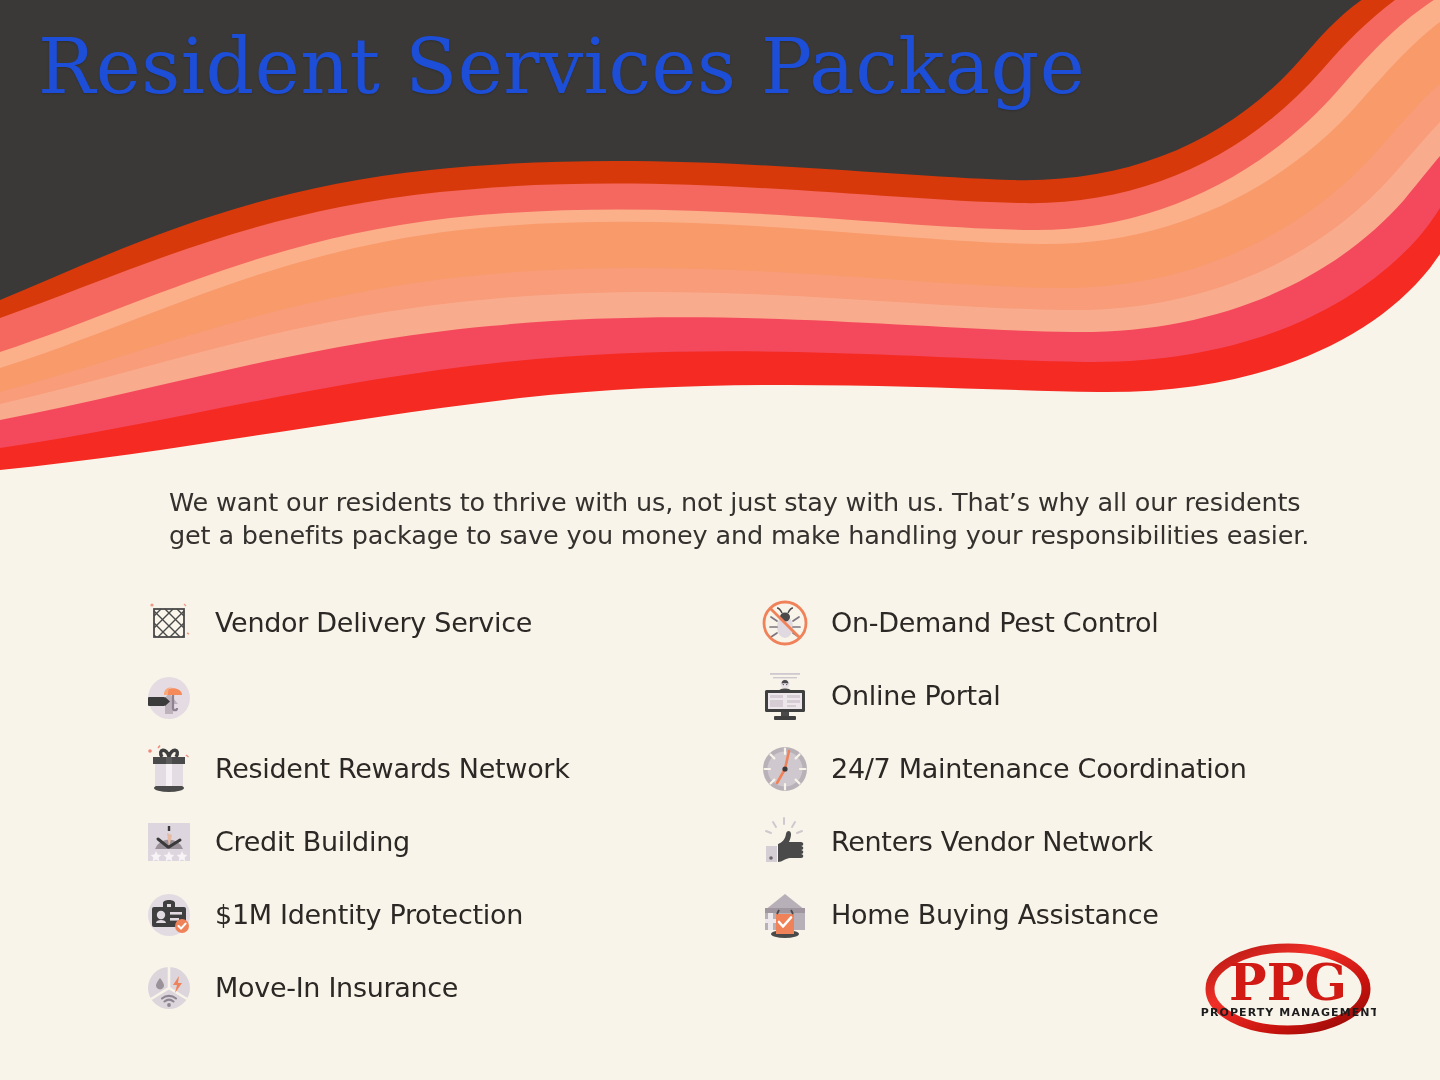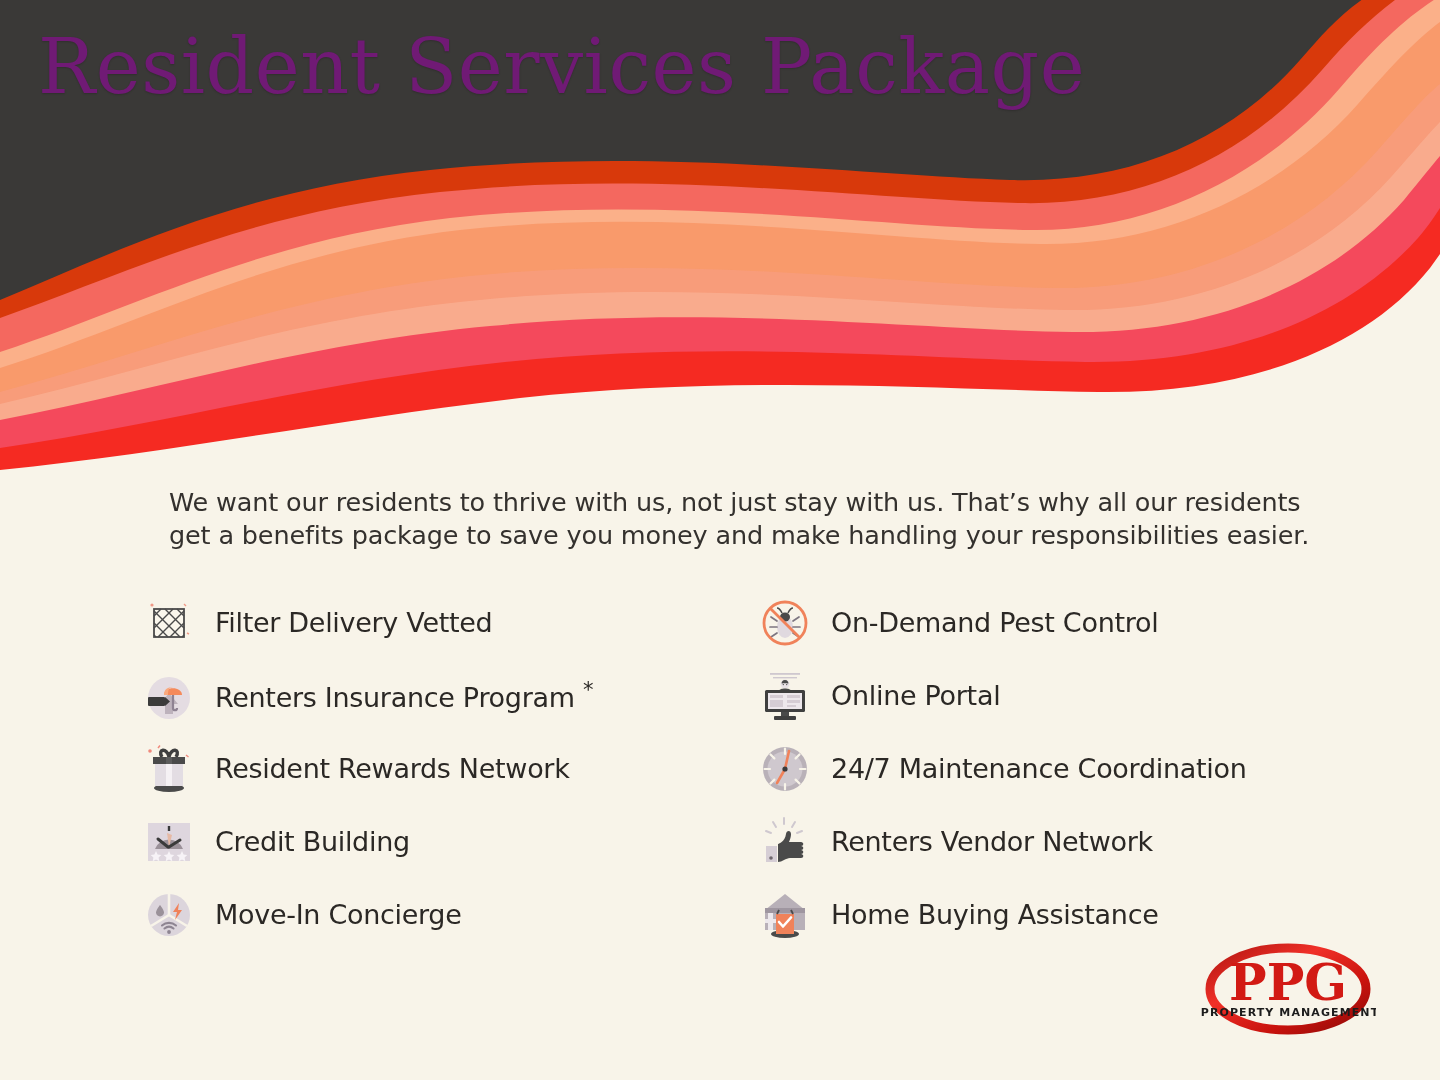--- a/index.html
+++ b/index.html
@@ -37,21 +37,21 @@
     height: 470px;
   }
 
   #page-title {
     position: absolute;
     top: 26px;
     left: 38px;
     font-family: "DejaVu Serif", "Liberation Serif", serif;
     font-size: 76px;
     line-height: 1.08;
-    color: #701a75;
+    color: #1d4ed8;
     letter-spacing: 0.5px;
     white-space: nowrap;
     z-index: 5;
     text-shadow: 0 1px 2px rgba(0,0,0,0.18);
   }
 
   
   #intro-paragraph {
     position: absolute;
     top: 486px;
@@ -181,36 +181,35 @@
           <rect x="8" y="9" width="30" height="28" fill="#FAF6EC" stroke="#4A4A4A" stroke-width="1.8"></rect>
           <g stroke="#4A4A4A" stroke-width="1.4" fill="none">
             <path d="M8 16 L15 9 M8 28 L27 9 M12 37 L38 11 M24 37 L38 23 M36 37 L38 35"></path>
             <path d="M38 16 L31 9 M38 28 L19 9 M34 37 L8 11 M22 37 L8 23 M10 37 L8 35"></path>
           </g>
           <circle cx="6" cy="5" r="1.6" fill="#F09A88"></circle>
           <path d="M38 4 l2 2" stroke="#F09A88" stroke-width="1.4"></path>
           <path d="M41 33 l2 1" stroke="#F09A88" stroke-width="1.4"></path>
         </svg>
       </span>
-      <span class="benefit-label">Filter Delivery Vetted</span>
+      <span class="benefit-label">Vendor Delivery Service</span>
     </div>
 
     <div class="benefit-item">
       <span class="benefit-icon">
         <svg width="52" height="52" viewBox="0 0 52 52">
           <circle cx="26" cy="28" r="21" fill="#E4DCE2"></circle>
           <path d="M17 34 L26 23 L35 34 L30 34 L30 44 L22 44 L22 34 Z" fill="#BDB2BC"></path>
           <path d="M21 25 C21 16 39 16 39 25 Z" fill="#F58A5B"></path>
           <path d="M21 25 C21 19 25 17 30 17 C26 17 25 20 25 25 Z" fill="#F9A97E"></path>
           <path d="M30 25 L30 38 C30 41 34 41 34 38" stroke="#8E8292" stroke-width="2.2" fill="none"></path>
           <rect x="5" y="27" width="17" height="9" rx="1" fill="#3B3B3B"></rect>
           <path d="M22 27 L27 31.5 L22 36 Z" fill="#3B3B3B"></path>
         </svg>
       </span>
-      <span class="benefit-label"><span>Renters Insurance Program</span> <span class="asterisk">*</span></span>
     </div>
 
     <div class="benefit-item">
       <span class="benefit-icon">
         <svg width="50" height="52" viewBox="0 0 50 52">
           <ellipse cx="25" cy="45" rx="15" ry="4" fill="#4A4A4A"></ellipse>
           <path d="M18 14 C13 6 23 4 25 14 C27 4 37 6 32 14" stroke="#3F3F3F" stroke-width="3.4" fill="none"></path>
           <rect x="9" y="14" width="32" height="7" fill="#4A4A4A"></rect>
           <rect x="11" y="21" width="28" height="22" fill="#E3DDE3"></rect>
           <rect x="22" y="21" width="6" height="22" fill="#F5F1F4"></rect>
@@ -235,40 +234,56 @@
           <g fill="#F7F3F7">
             <path d="M13 34 l1.6 3.4 3.7 .5 -2.7 2.6 .7 3.7 -3.3 -1.8 -3.3 1.8 .7 -3.7 -2.7 -2.6 3.7 -.5 Z"></path>
             <path d="M26 34 l1.6 3.4 3.7 .5 -2.7 2.6 .7 3.7 -3.3 -1.8 -3.3 1.8 .7 -3.7 -2.7 -2.6 3.7 -.5 Z"></path>
             <path d="M39 34 l1.6 3.4 3.7 .5 -2.7 2.6 .7 3.7 -3.3 -1.8 -3.3 1.8 .7 -3.7 -2.7 -2.6 3.7 -.5 Z"></path>
           </g>
         </svg>
       </span>
       <span class="benefit-label">Credit Building</span>
     </div>
 
+    <div class="benefit-item">
+      <span class="benefit-icon">
+        <svg width="52" height="52" viewBox="0 0 52 52">
+          <circle cx="26" cy="26" r="21" fill="#E2DBE2"></circle>
+          <path d="M20 14 C20 10 32 10 32 14 L32 18 L28 18 L28 15 L24 15 L24 18 L20 18 Z" fill="#3F3F3F"></path>
+          <rect x="9" y="18" width="34" height="20" rx="2" fill="#3F3F3F"></rect>
+          <circle cx="18" cy="26" r="4.2" fill="#E2DBE2"></circle>
+          <path d="M13 34 C13 30 23 30 23 34 Z" fill="#E2DBE2"></path>
+          <rect x="27" y="23" width="12" height="2.6" fill="#E2DBE2"></rect>
+          <rect x="27" y="29" width="9" height="2.6" fill="#E2DBE2"></rect>
+          <circle cx="39" cy="37" r="7" fill="#F0825A"></circle>
+          <path d="M35.5 37 l2.5 2.6 4.5 -5" stroke="#FFFFFF" stroke-width="2.1" fill="none" stroke-linecap="round" stroke-linejoin="round"></path>
+        </svg>
+      </span>
+      <span class="benefit-label">$1M Identity Protection</span>
+    </div>
 
     <div class="benefit-item">
       <span class="benefit-icon">
         <svg width="52" height="52" viewBox="0 0 52 52">
           <circle cx="26" cy="26" r="21" fill="#DCD5DC"></circle>
           <g stroke="#F8F4E9" stroke-width="2.6">
             <path d="M26 26 L26 5"></path>
             <path d="M26 26 L44 37"></path>
             <path d="M26 26 L8 37"></path>
           </g>
           <path d="M17 16 C17 16 21 21 21 23.6 C21 26 19.2 27.4 17 27.4 C14.8 27.4 13 26 13 23.6 C13 21 17 16 17 16 Z" fill="#9A9199"></path>
           <path d="M36 14 L30 23 L34 23 L32 31 L39 21 L35 21 Z" fill="#F0825A"></path>
           <g fill="none" stroke="#8E8592" stroke-width="2.1" stroke-linecap="round">
             <path d="M19 36.5 C23 33 29 33 33 36.5"></path>
             <path d="M21.5 39.5 C24.2 37.3 27.8 37.3 30.5 39.5"></path>
           </g>
           <circle cx="26" cy="43" r="1.9" fill="#8E8592"></circle>
         </svg>
       </span>
-      <span class="benefit-label">Move-In Concierge</span>
+      <span class="benefit-label">Move-In Insurance</span>
     </div>
   </div>
 
   <div class="benefit-column" id="benefits-column-right">
 
     <div class="benefit-item">
       <span class="benefit-icon">
         <svg width="52" height="52" viewBox="0 0 52 52">
           <ellipse cx="26" cy="30" rx="8" ry="11" fill="#E0D9DF"></ellipse>
           <ellipse cx="26" cy="20" rx="5" ry="4.5" fill="#4A4A4A"></ellipse>

